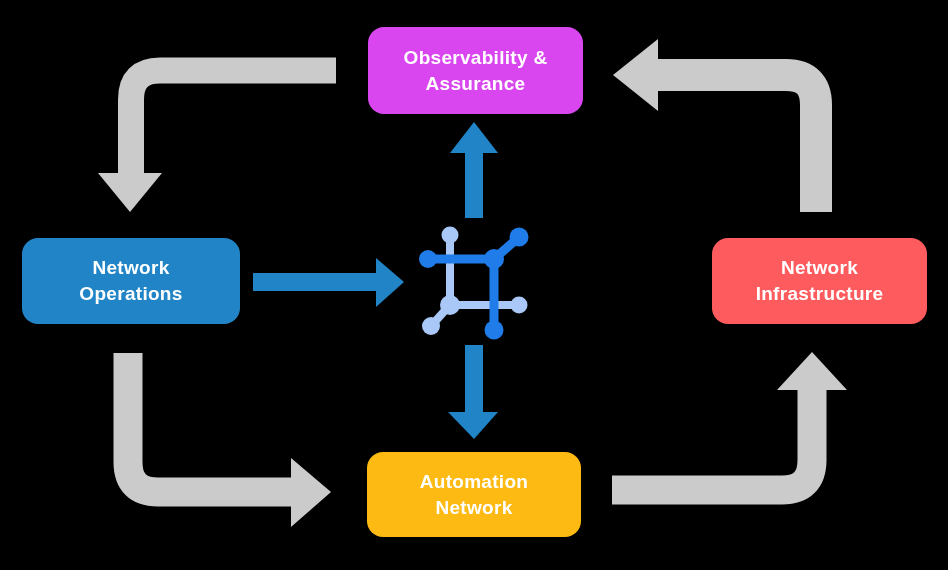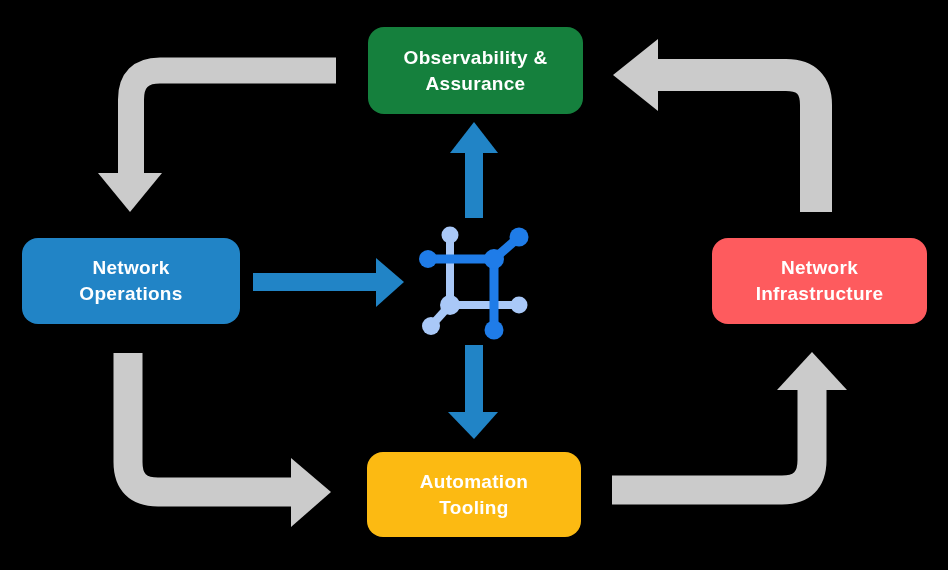--- a/index.html
+++ b/index.html
@@ -109,33 +109,33 @@
         <path class="arrow-shaft" stroke-width="9" d="M 494 259 L 494 330" stroke="#1f7ce8"></path>
         <path class="arrow-shaft" stroke-width="9" d="M 494 259 L 519 237" stroke="#1f7ce8"></path>
         <circle cx="428" cy="259" r="9" fill="#1f7ce8"></circle>
         <circle cx="494" cy="330" r="9.5" fill="#1f7ce8"></circle>
         <circle cx="519" cy="237" r="9.5" fill="#1f7ce8"></circle>
         <circle cx="494" cy="259" r="10" fill="#1f7ce8"></circle>
       </g>
     </g>
   </svg>
 
-  <div class="node node-observability" style="background-color: #15803d;">
+  <div class="node node-observability" style="background-color: #d946ef;">
     <span class="node-label">Observability &amp;
 Assurance</span>
   </div>
 
   <div class="node node-operations" style="background-color: rgb(33, 132, 198);">
     <span class="node-label">Network
 Operations</span>
   </div>
 
   <div class="node node-infrastructure" style="background-color: rgb(254, 91, 94);">
     <span class="node-label">Network
 Infrastructure</span>
   </div>
 
   <div class="node node-tooling" style="background-color: rgb(252, 186, 18);">
     <span class="node-label">Automation
-Tooling</span>
+Network</span>
   </div>
 
 </div>
 
 </body></html>

